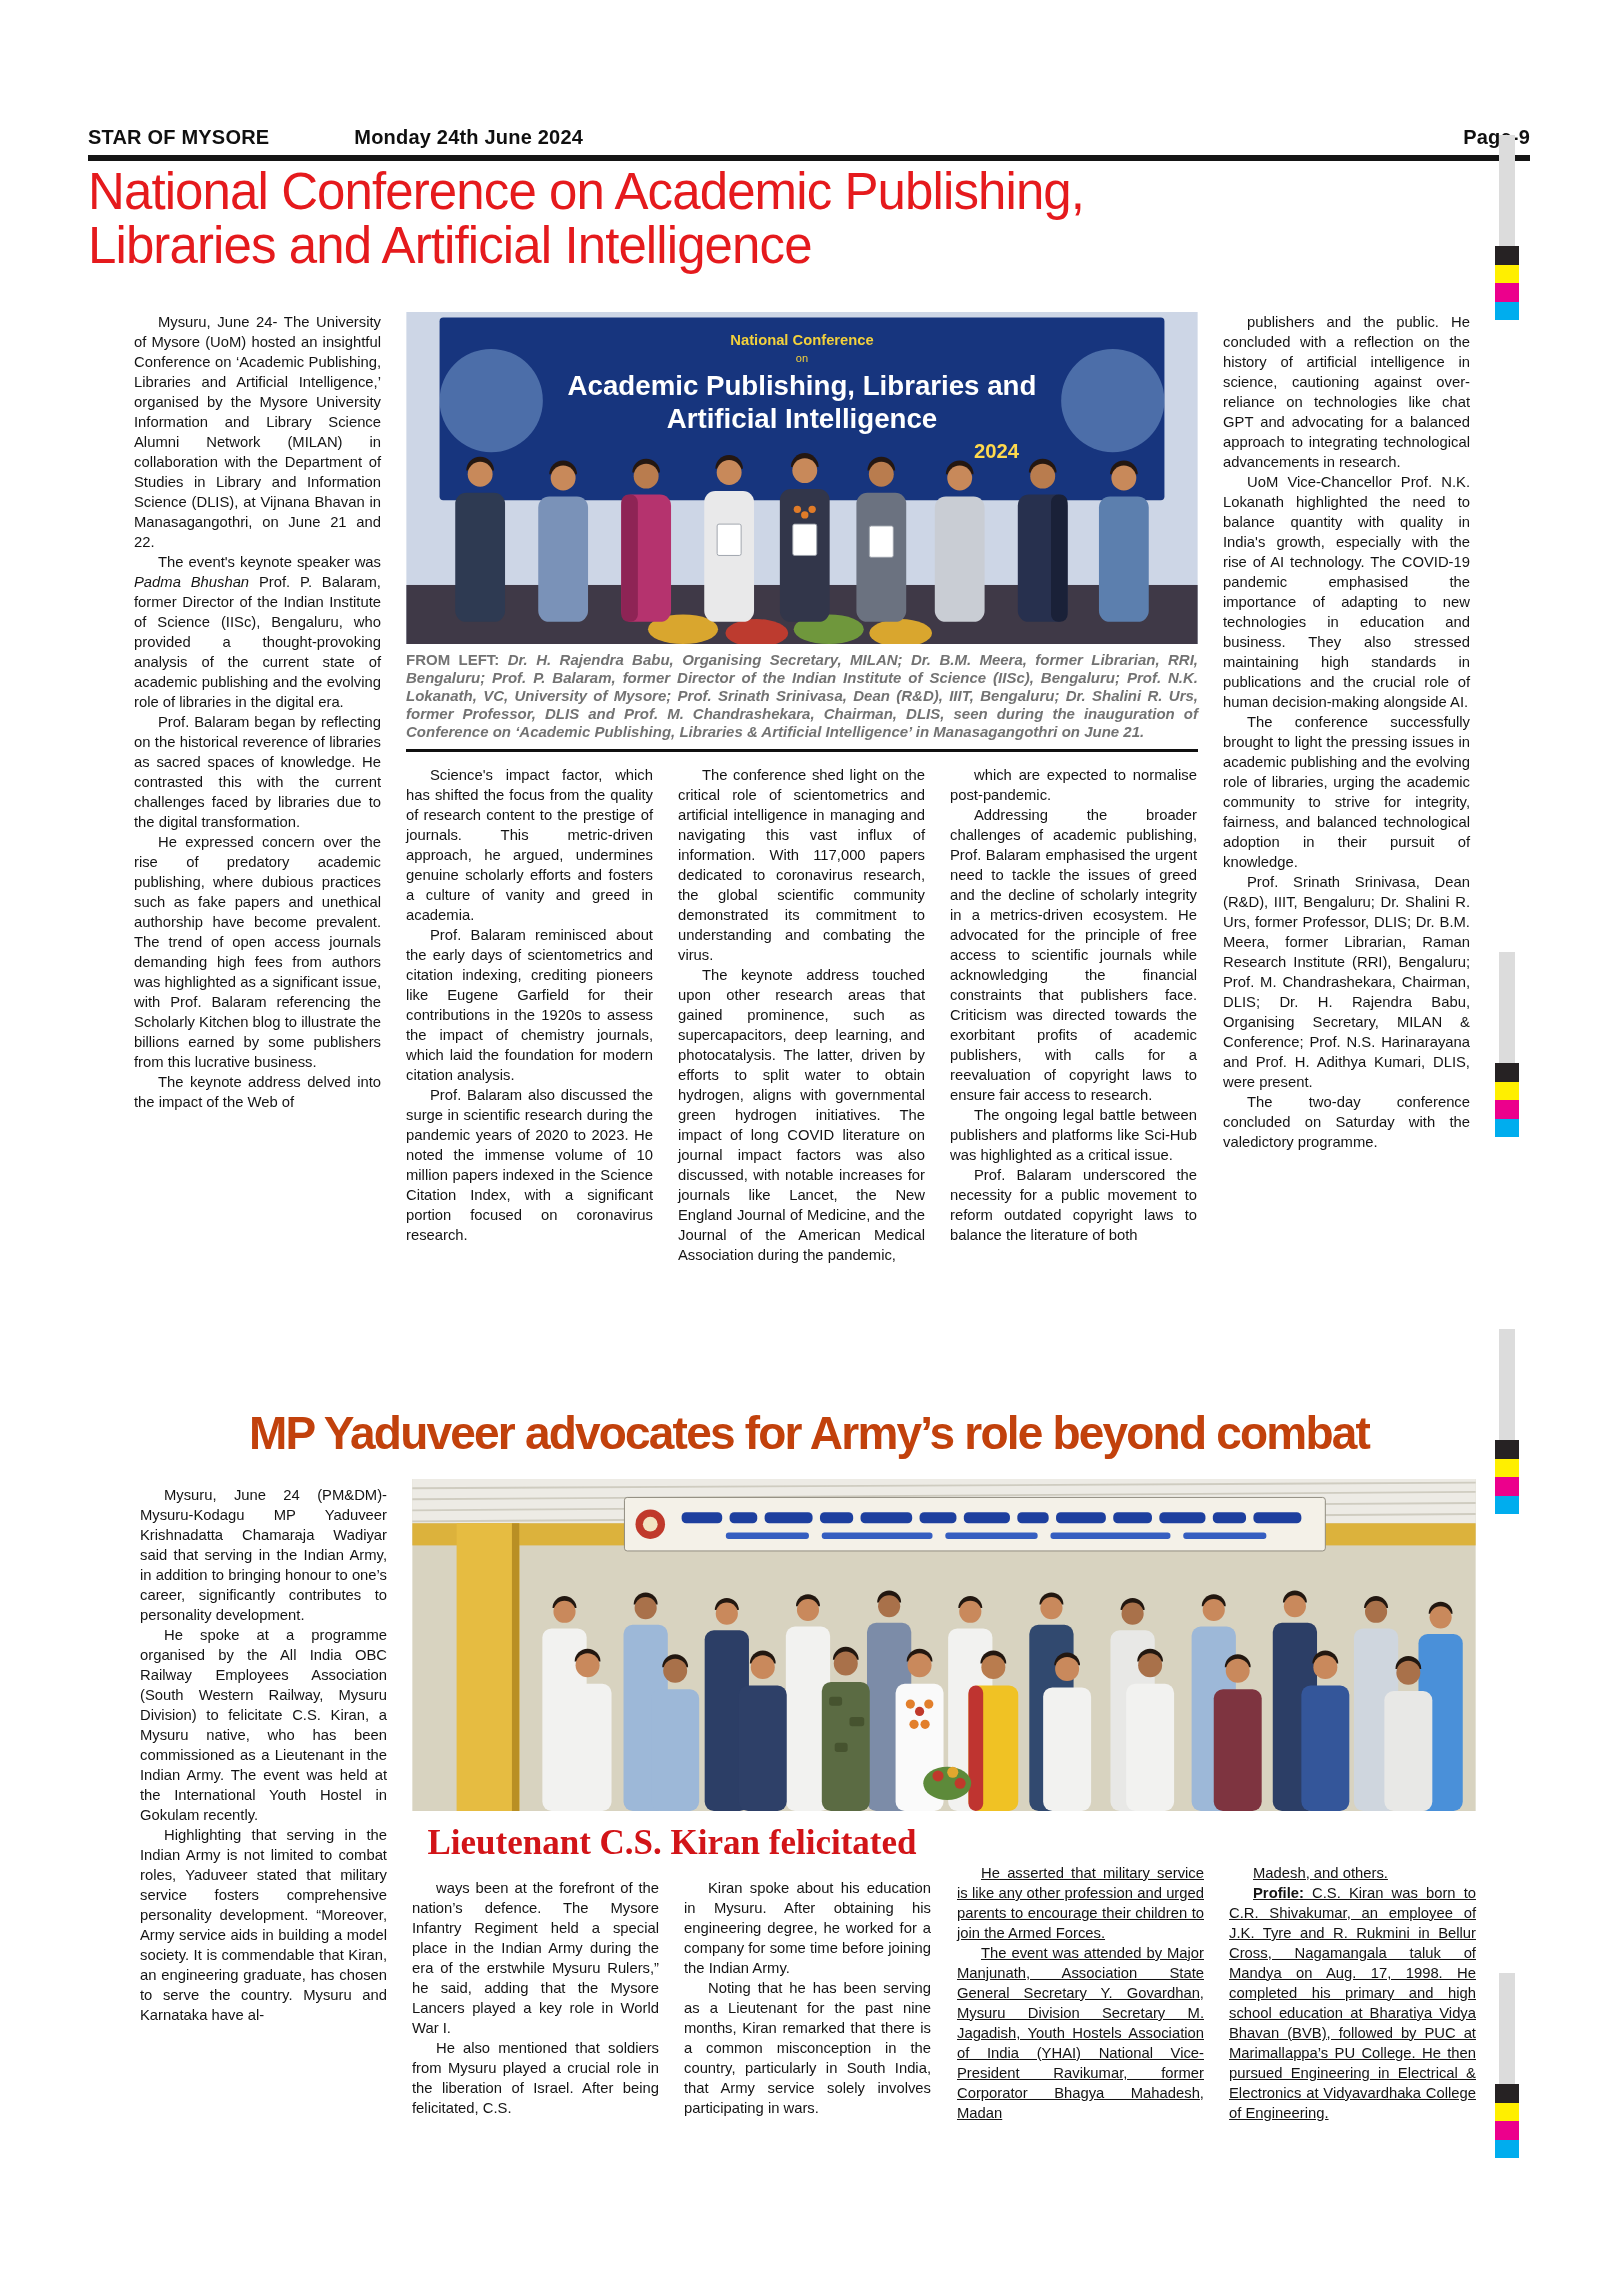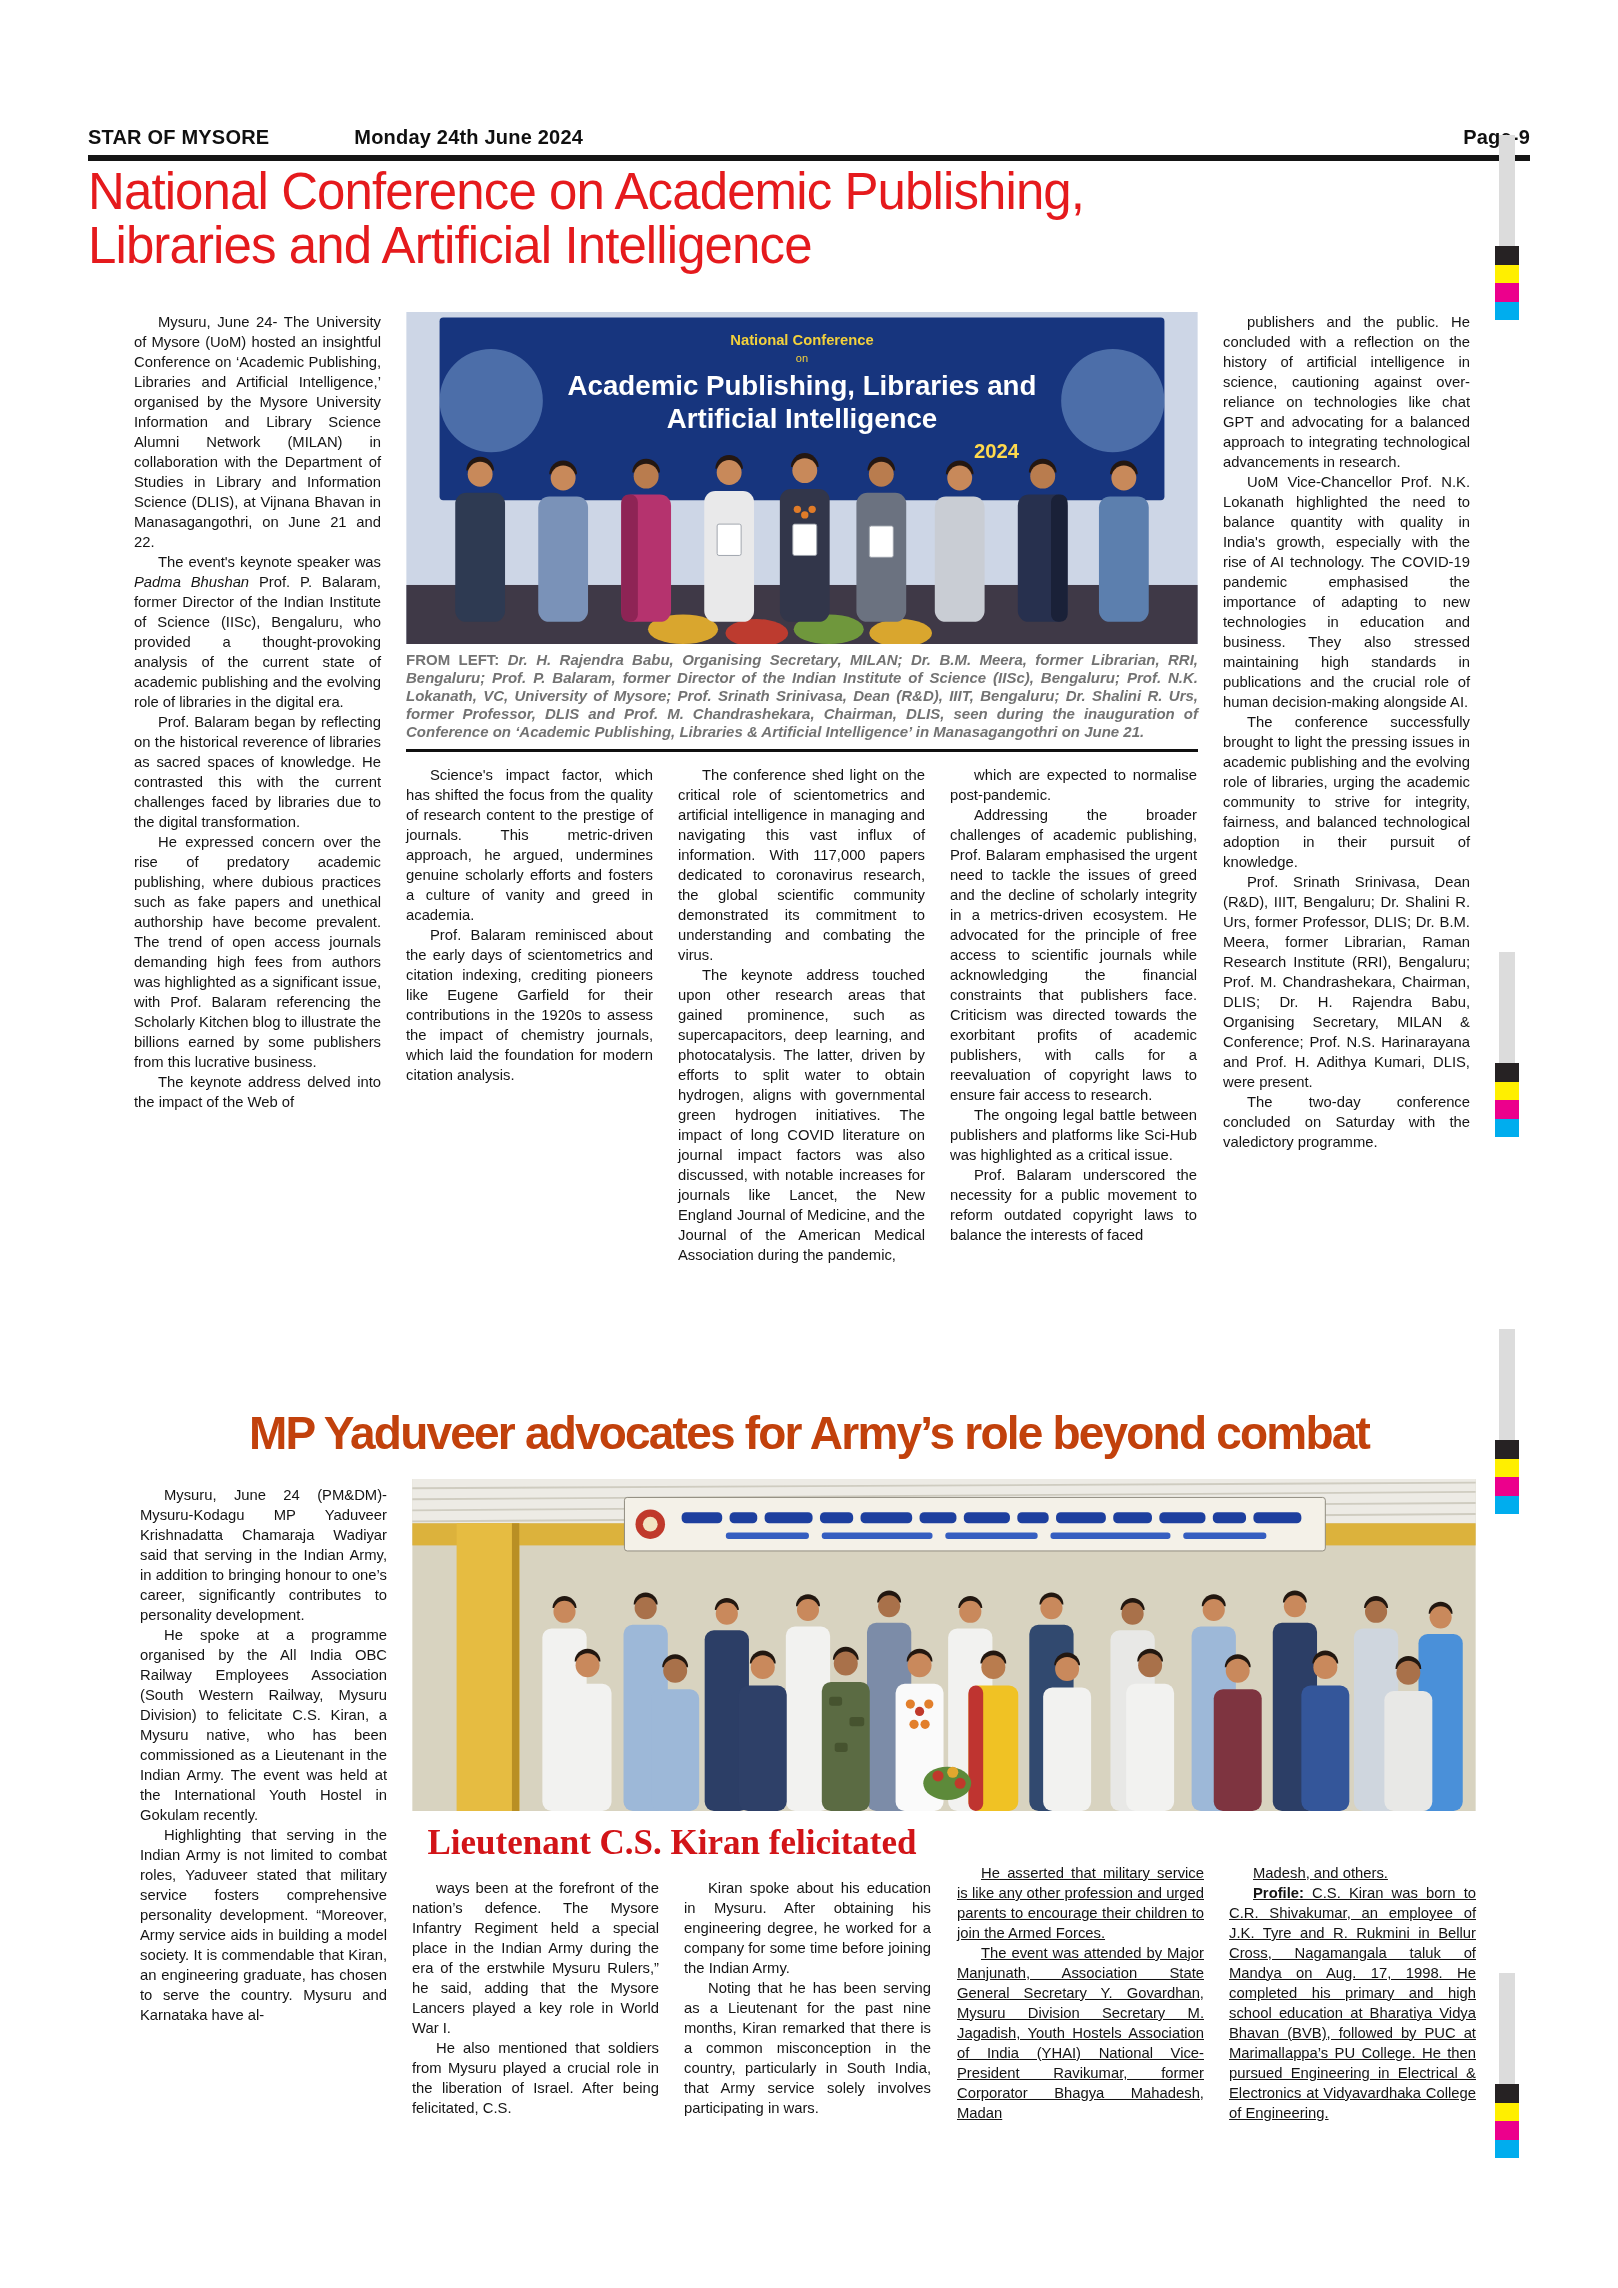--- a/index.html
+++ b/index.html
@@ -156,30 +156,31 @@
       </svg>
 
       <div class="caption">
         <span class="prefix">FROM LEFT: </span><span>Dr. H. Rajendra Babu, Organising Secretary, MILAN; Dr. B.M. Meera, former Librarian, RRI, Bengaluru; Prof. P. Balaram, former Director of the Indian Institute of Science (IISc), Bengaluru; Prof. N.K. Lokanath, VC, University of Mysore; Prof. Srinath Srinivasa, Dean (R&amp;D), IIIT, Bengaluru; Dr. Shalini R. Urs, former Professor, DLIS and Prof. M. Chandrashekara, Chairman, DLIS, seen during the inauguration of Conference on ‘Academic Publishing, Libraries &amp; Artificial Intelligence’ in Manasagangothri on June 21.</span>
       </div>
 
       <div class="a1-midcols">
         <div class="col bodytext">
           <p>Science's impact factor, which has shifted the focus from the quality of research content to the prestige of journals. This metric-driven approach, he argued, undermines genuine scholarly efforts and fosters a culture of vanity and greed in academia.</p>
           <p>Prof. Balaram reminisced about the early days of scientometrics and citation indexing, crediting pioneers like Eugene Garfield for their contributions in the 1920s to assess the impact of chemistry journals, which laid the foundation for modern citation analysis.</p>
+          <p>Prof. Balaram also discussed the surge in scientific research during the pandemic years of 2020 to 2023. He noted the immense volume of 10 million papers indexed in the Science Citation Index, with a significant portion focused on coronavirus research.</p>
         </div>
         <div class="col bodytext">
           <p>The conference shed light on the critical role of scientometrics and artificial intelligence in managing and navigating this vast influx of information. With 117,000 papers dedicated to coronavirus research, the global scientific community demonstrated its commitment to understanding and combating the virus.</p>
           <p>The keynote address touched upon other research areas that gained prominence, such as supercapacitors, deep learning, and photocatalysis. The latter, driven by efforts to split water to obtain hydrogen, aligns with governmental green hydrogen initiatives. The impact of long COVID literature on journal impact factors was also discussed, with notable increases for journals like Lancet, the New England Journal of Medicine, and the Journal of the American Medical Association during the pandemic,</p>
         </div>
         <div class="col bodytext">
           <p>which are expected to normalise post-pandemic.</p>
           <p>Addressing the broader challenges of academic publishing, Prof. Balaram emphasised the urgent need to tackle the issues of greed and the decline of scholarly integrity in a metrics-driven ecosystem. He advocated for the principle of free access to scientific journals while acknowledging the financial constraints that publishers face. Criticism was directed towards the exorbitant profits of academic publishers, with calls for a reevaluation of copyright laws to ensure fair access to research.</p>
           <p>The ongoing legal battle between publishers and platforms like Sci-Hub was highlighted as a critical issue.</p>
-          <p>Prof. Balaram underscored the necessity for a public movement to reform outdated copyright laws to balance the interests of faced</p>
+          <p>Prof. Balaram underscored the necessity for a public movement to reform outdated copyright laws to balance the literature of both</p>
         </div>
       </div>
     </div>
 
     <div class="col bodytext">
       <p>publishers and the public. He concluded with a reflection on the history of artificial intelligence in science, cautioning against over-reliance on technologies like chat GPT and advocating for a balanced approach to integrating technological advancements in research.</p>
       <p>UoM Vice-Chancellor Prof. N.K. Lokanath highlighted the need to balance quantity with quality in India's growth, especially with the rise of AI technology. The COVID-19 pandemic emphasised the importance of adapting to new technologies in education and business. They also stressed maintaining high standards in publications and the crucial role of human decision-making alongside AI.</p>
       <p>The conference successfully brought to light the pressing issues in academic publishing and the evolving role of libraries, urging the academic community to strive for integrity, fairness, and balanced technological adoption in their pursuit of knowledge.</p>
       <p>Prof. Srinath Srinivasa, Dean (R&amp;D), IIIT, Bengaluru; Dr. Shalini R. Urs, former Professor, DLIS; Dr. B.M. Meera, former Librarian, Raman Research Institute (RRI), Bengaluru; Prof. M. Chandrashekara, Chairman, DLIS; Dr. H. Rajendra Babu, Organising Secretary, MILAN &amp; Conference; Prof. N.S. Harinarayana and Prof. H. Adithya Kumari, DLIS, were present.</p>
       <p>The two-day conference concluded on Saturday with the valedictory programme.</p>

